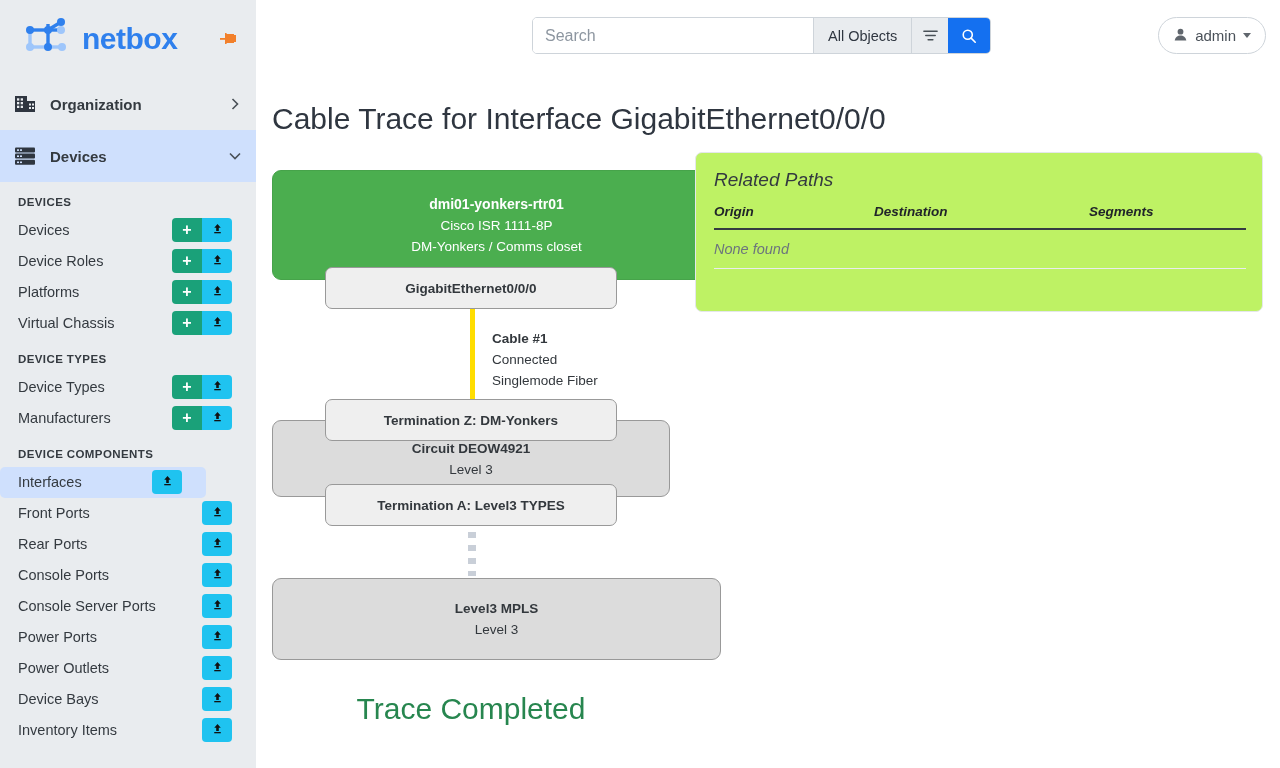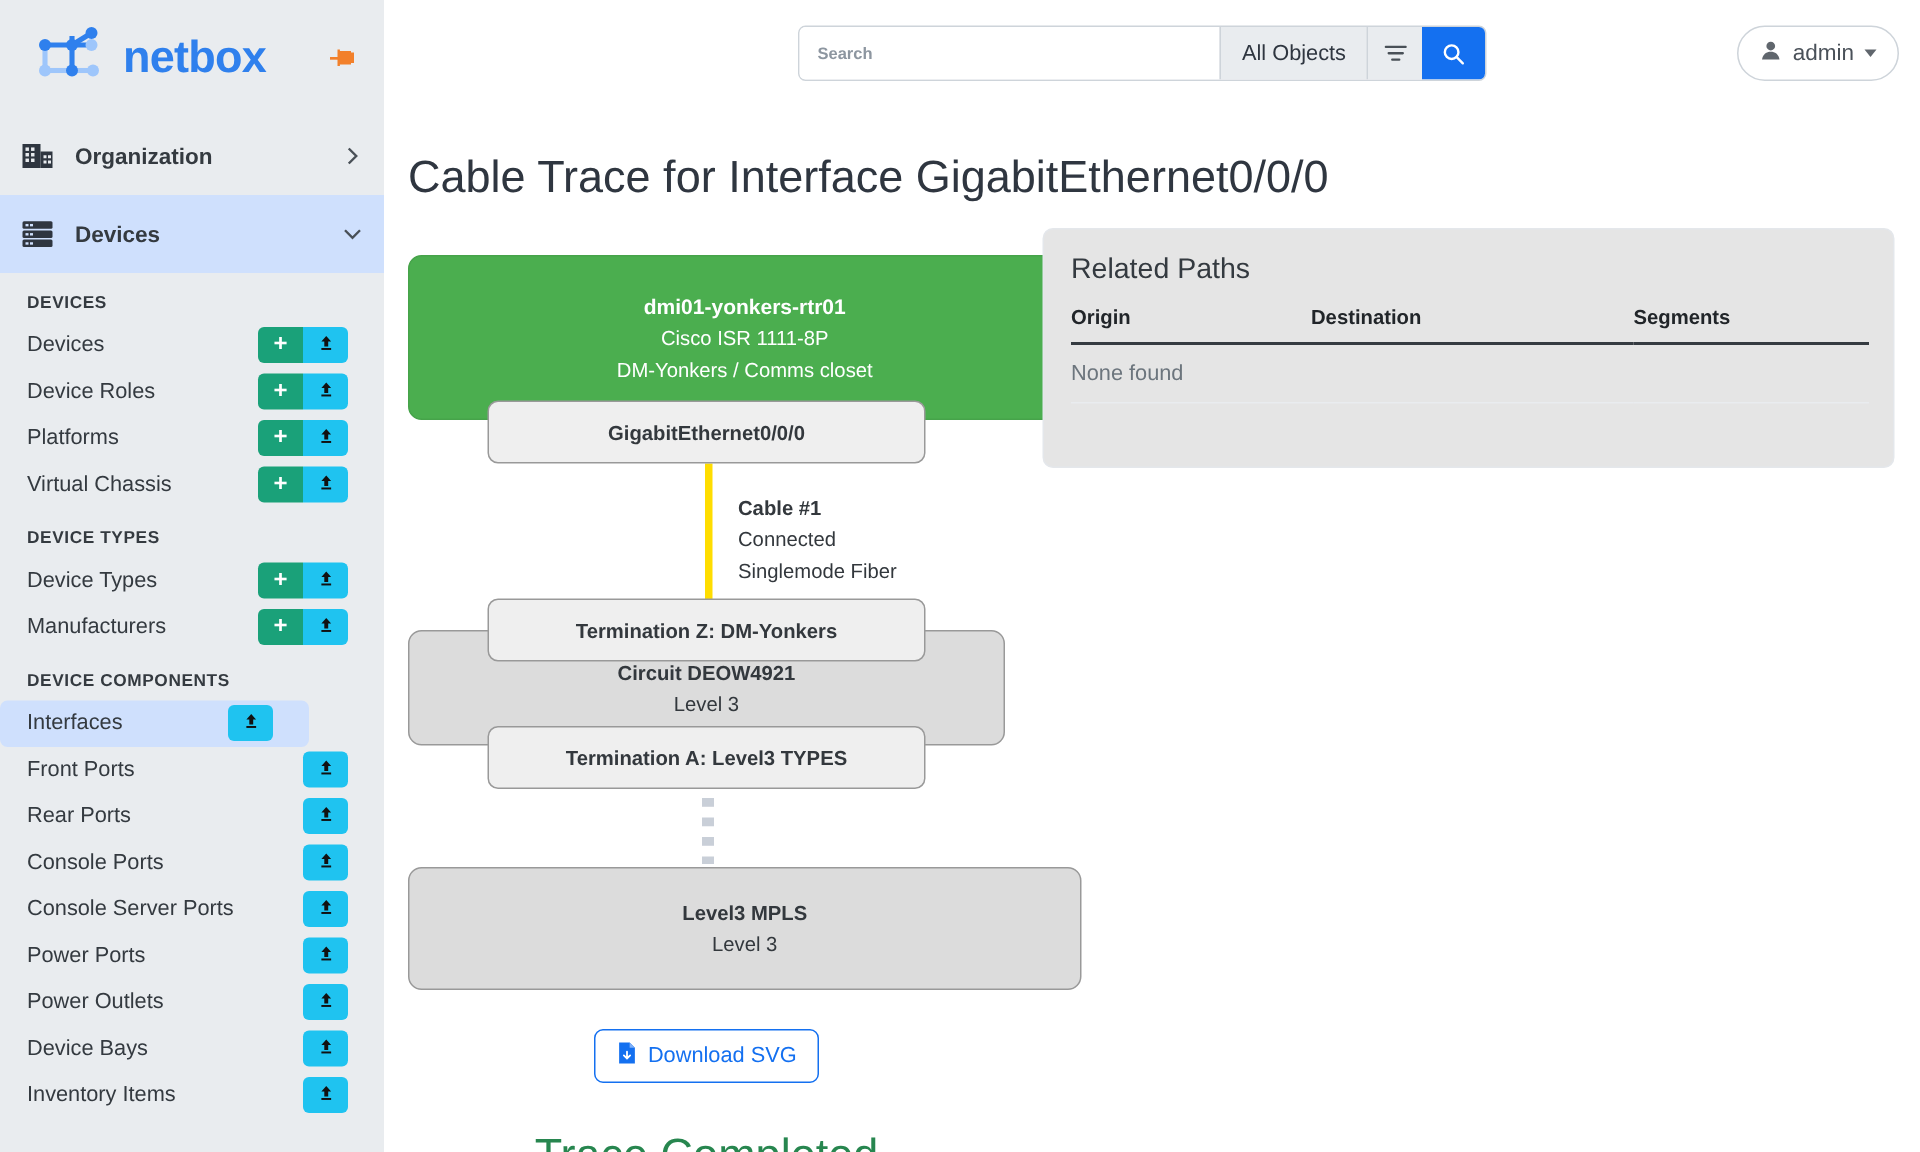--- a/index.html
+++ b/index.html
@@ -83,24 +83,23 @@
   }
   #searchwrap {
     position: absolute; left: 276px; top: 17px;
     display: flex; height: 37px;
     border: 1px solid #ced4da; border-radius: 5px;
     overflow: hidden; background: #fff;
   }
   #search-input {
     width: 280px; height: 100%;
     border: 0; outline: none; padding: 0 12px;
-    font-size: 11px; color: #495057;
+    font-size: 16px; color: #495057;
     font-family: "Liberation Sans", sans-serif;
     background: #fff;
-    font-weight: bold;
   }
   #search-input::placeholder { color: #8d96a0; }
   #obj-select {
     display: flex; align-items: center; padding: 0 14px;
     background: #e9ecef; border-left: 1px solid #ced4da;
     font-size: 14.5px; color: #2f3640; cursor: pointer;
   }
   #filter-btn {
     display: flex; align-items: center; justify-content: center;
     width: 37px; background: #e9ecef;
@@ -196,21 +195,21 @@
   }
   #trace-status {
     width: 398px; text-align: center; margin-top: 32px;
     font-size: 30px; color: #27864f;
   }
 
   
   #paths-card {
     position: absolute; left: 439px; top: 70px;
     width: 568px; height: 160px;
-    background: #e5e5e5; border: 1px solid #e4e7eb; border-radius: 7px;
+    background: #bef264; border: 1px solid #e4e7eb; border-radius: 7px; font-style: italic;
   }
   #paths-title { font-size: 19px; color: #343a40; padding: 16px 18px 0 18px; }
   #paths-table { width: 532px; margin: 13px 0 0 18px; border-collapse: collapse; }
   #paths-table th {
     text-align: left; font-size: 13.5px; font-weight: bold; color: #212529;
     padding: 0 0 9px 0; border-bottom: 2px solid #353b41;
   }
   #paths-table td {
     font-size: 14.5px; color: #6c757d; padding: 11px 0 11px 0;
     border-bottom: 1px solid #e9ecef;
@@ -554,32 +553,20 @@
 
     <div class="dotarea">
       <div class="dots"></div>
     </div>
 
     <div class="node provider">
       <div class="p1">Level3 MPLS</div>
       <div class="p2">Level 3</div>
     </div>
 
-    <div id="dl-wrap">
-      <button id="dl-btn">
-        <span>
-          <svg viewBox="0 0 16 18" width="14" height="16">
-            <path d="M2 1 H10 L14 5 V17 H2 Z" fill="#1470f0"></path>
-            <path d="M10 1 L10 5 L14 5 Z" fill="#7fb0f8"></path>
-            <path d="M8 8 V13 M5.6 10.8 L8 13.2 L10.4 10.8" stroke="#fff" stroke-width="1.4" fill="none" stroke-linecap="round"></path>
-          </svg>
-        </span>
-        <span>Download SVG</span>
-      </button>
-    </div>
 
     <div id="trace-status" style="color: rgb(39, 134, 79);">Trace Completed</div>
   </div>
 
   <div id="paths-card">
     <div id="paths-title">Related Paths</div>
     <table id="paths-table">
       <thead>
         <tr>
           <th style="width:160px">Origin</th>

